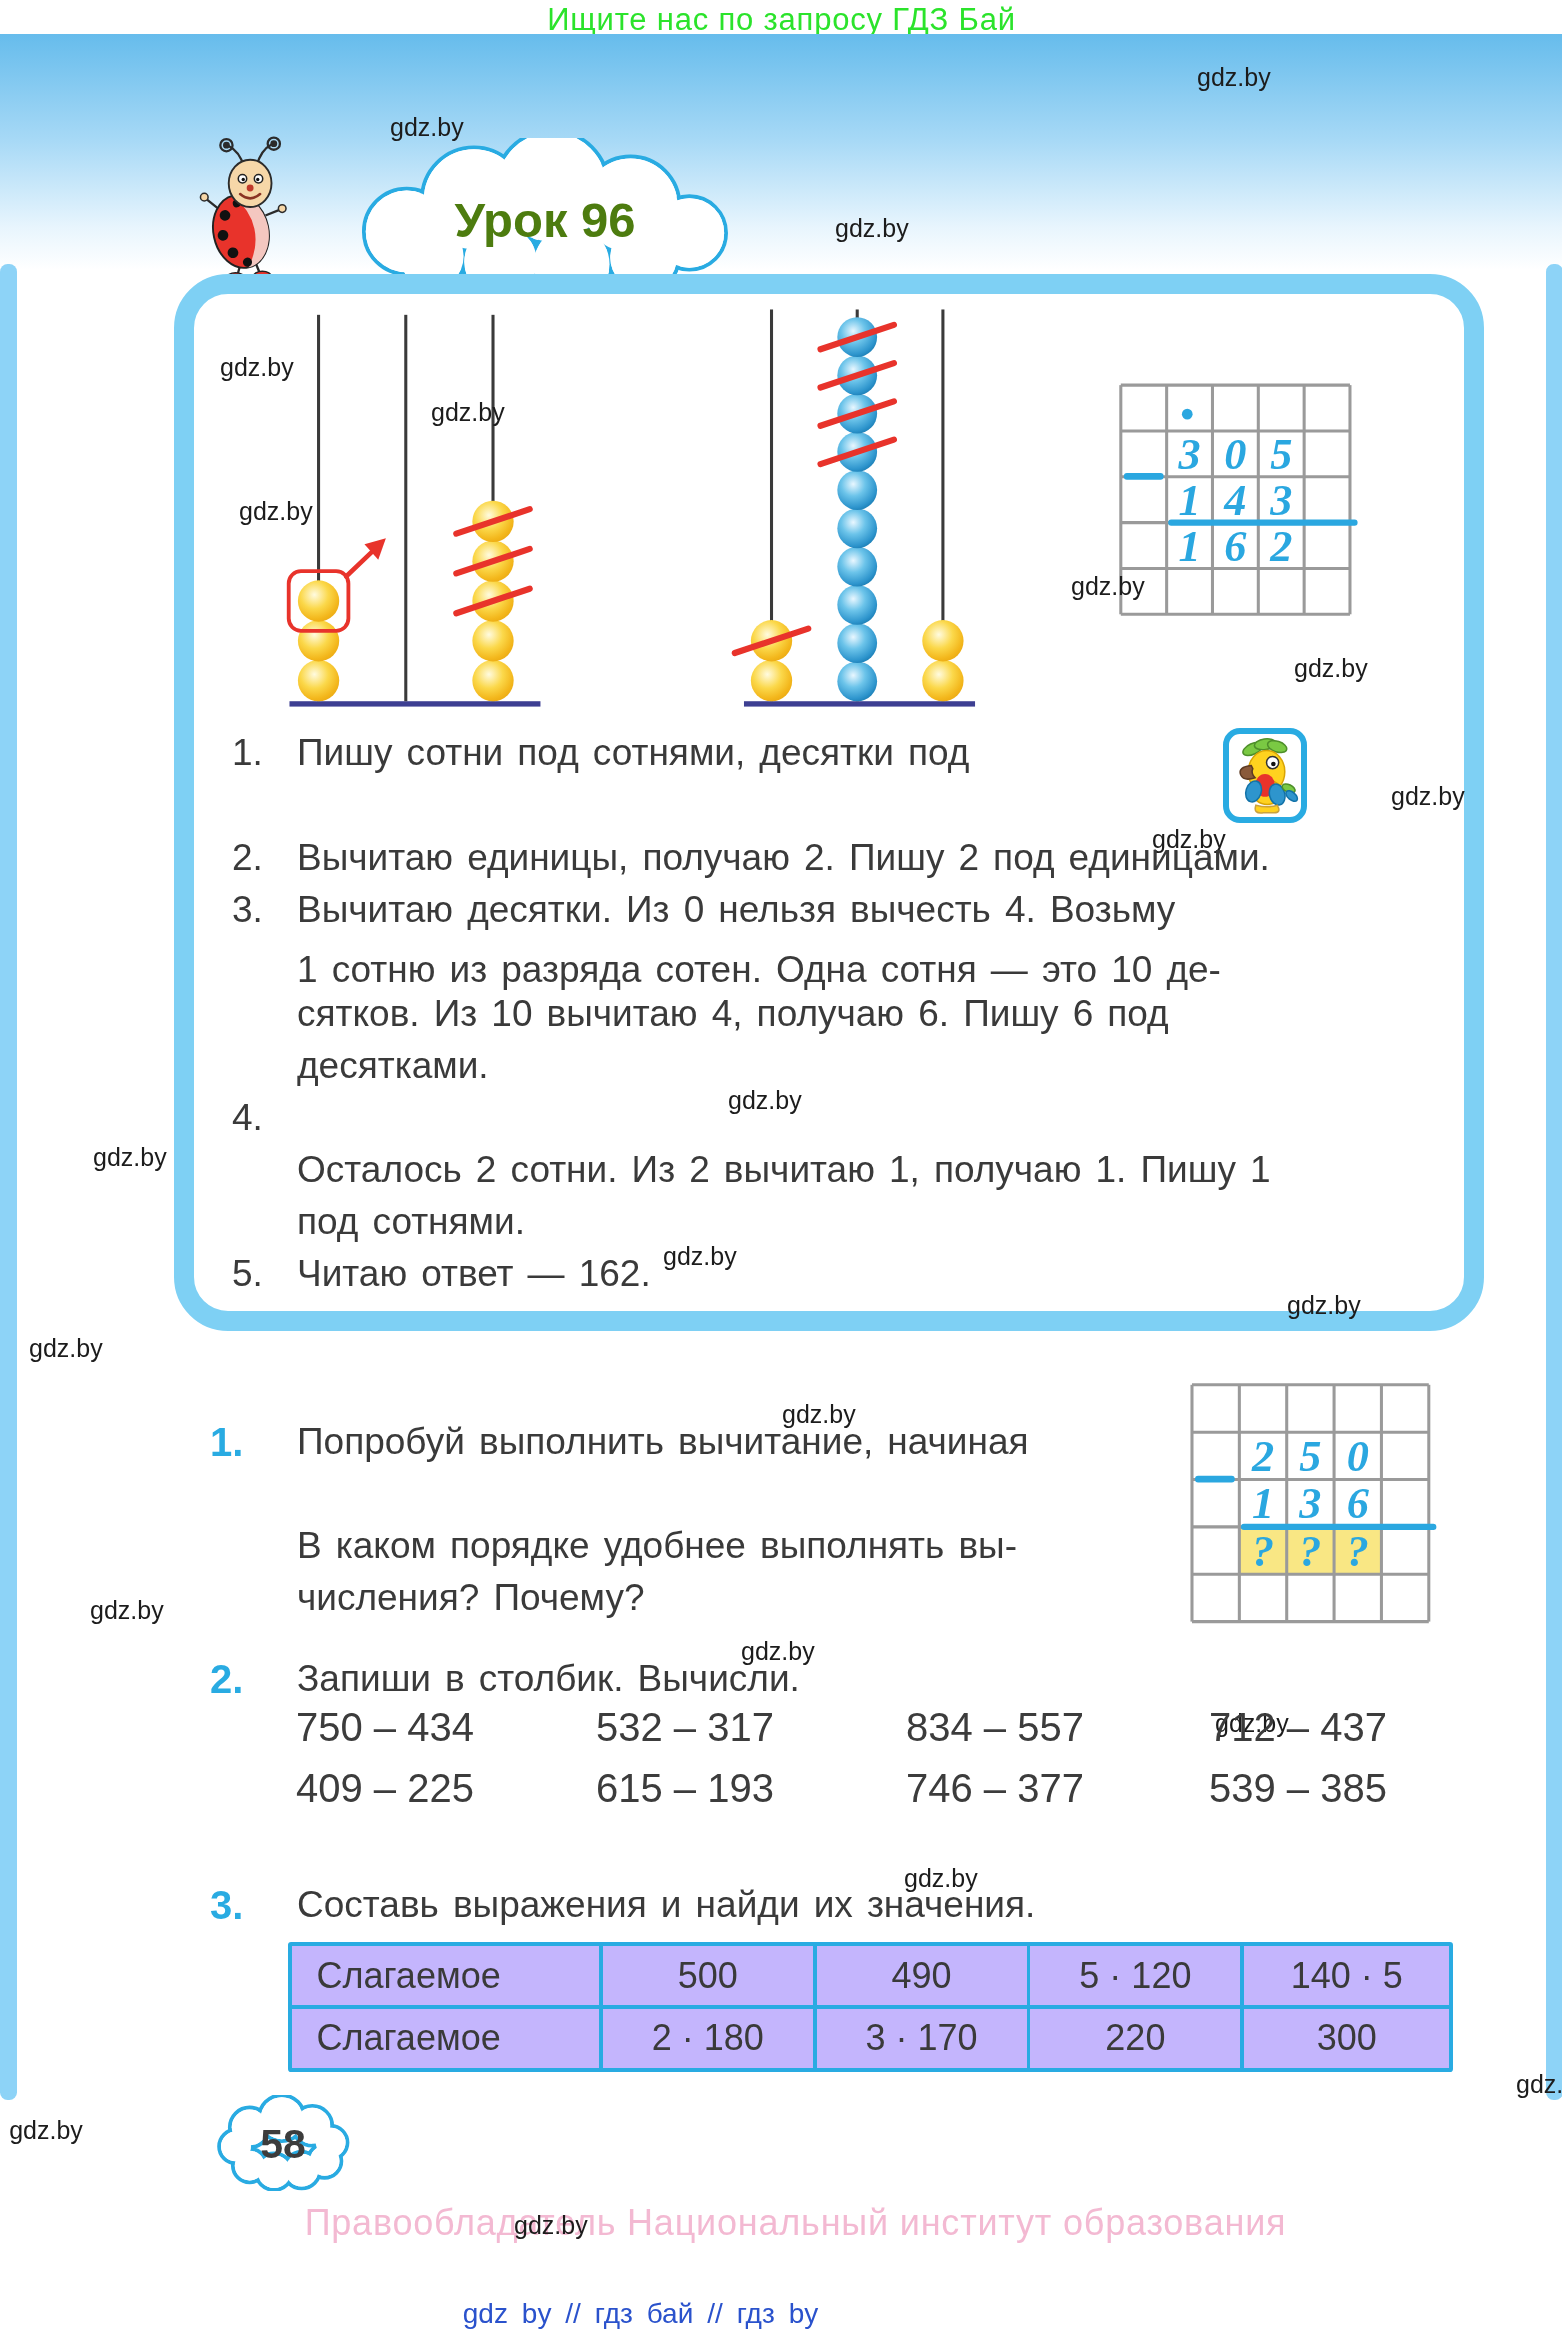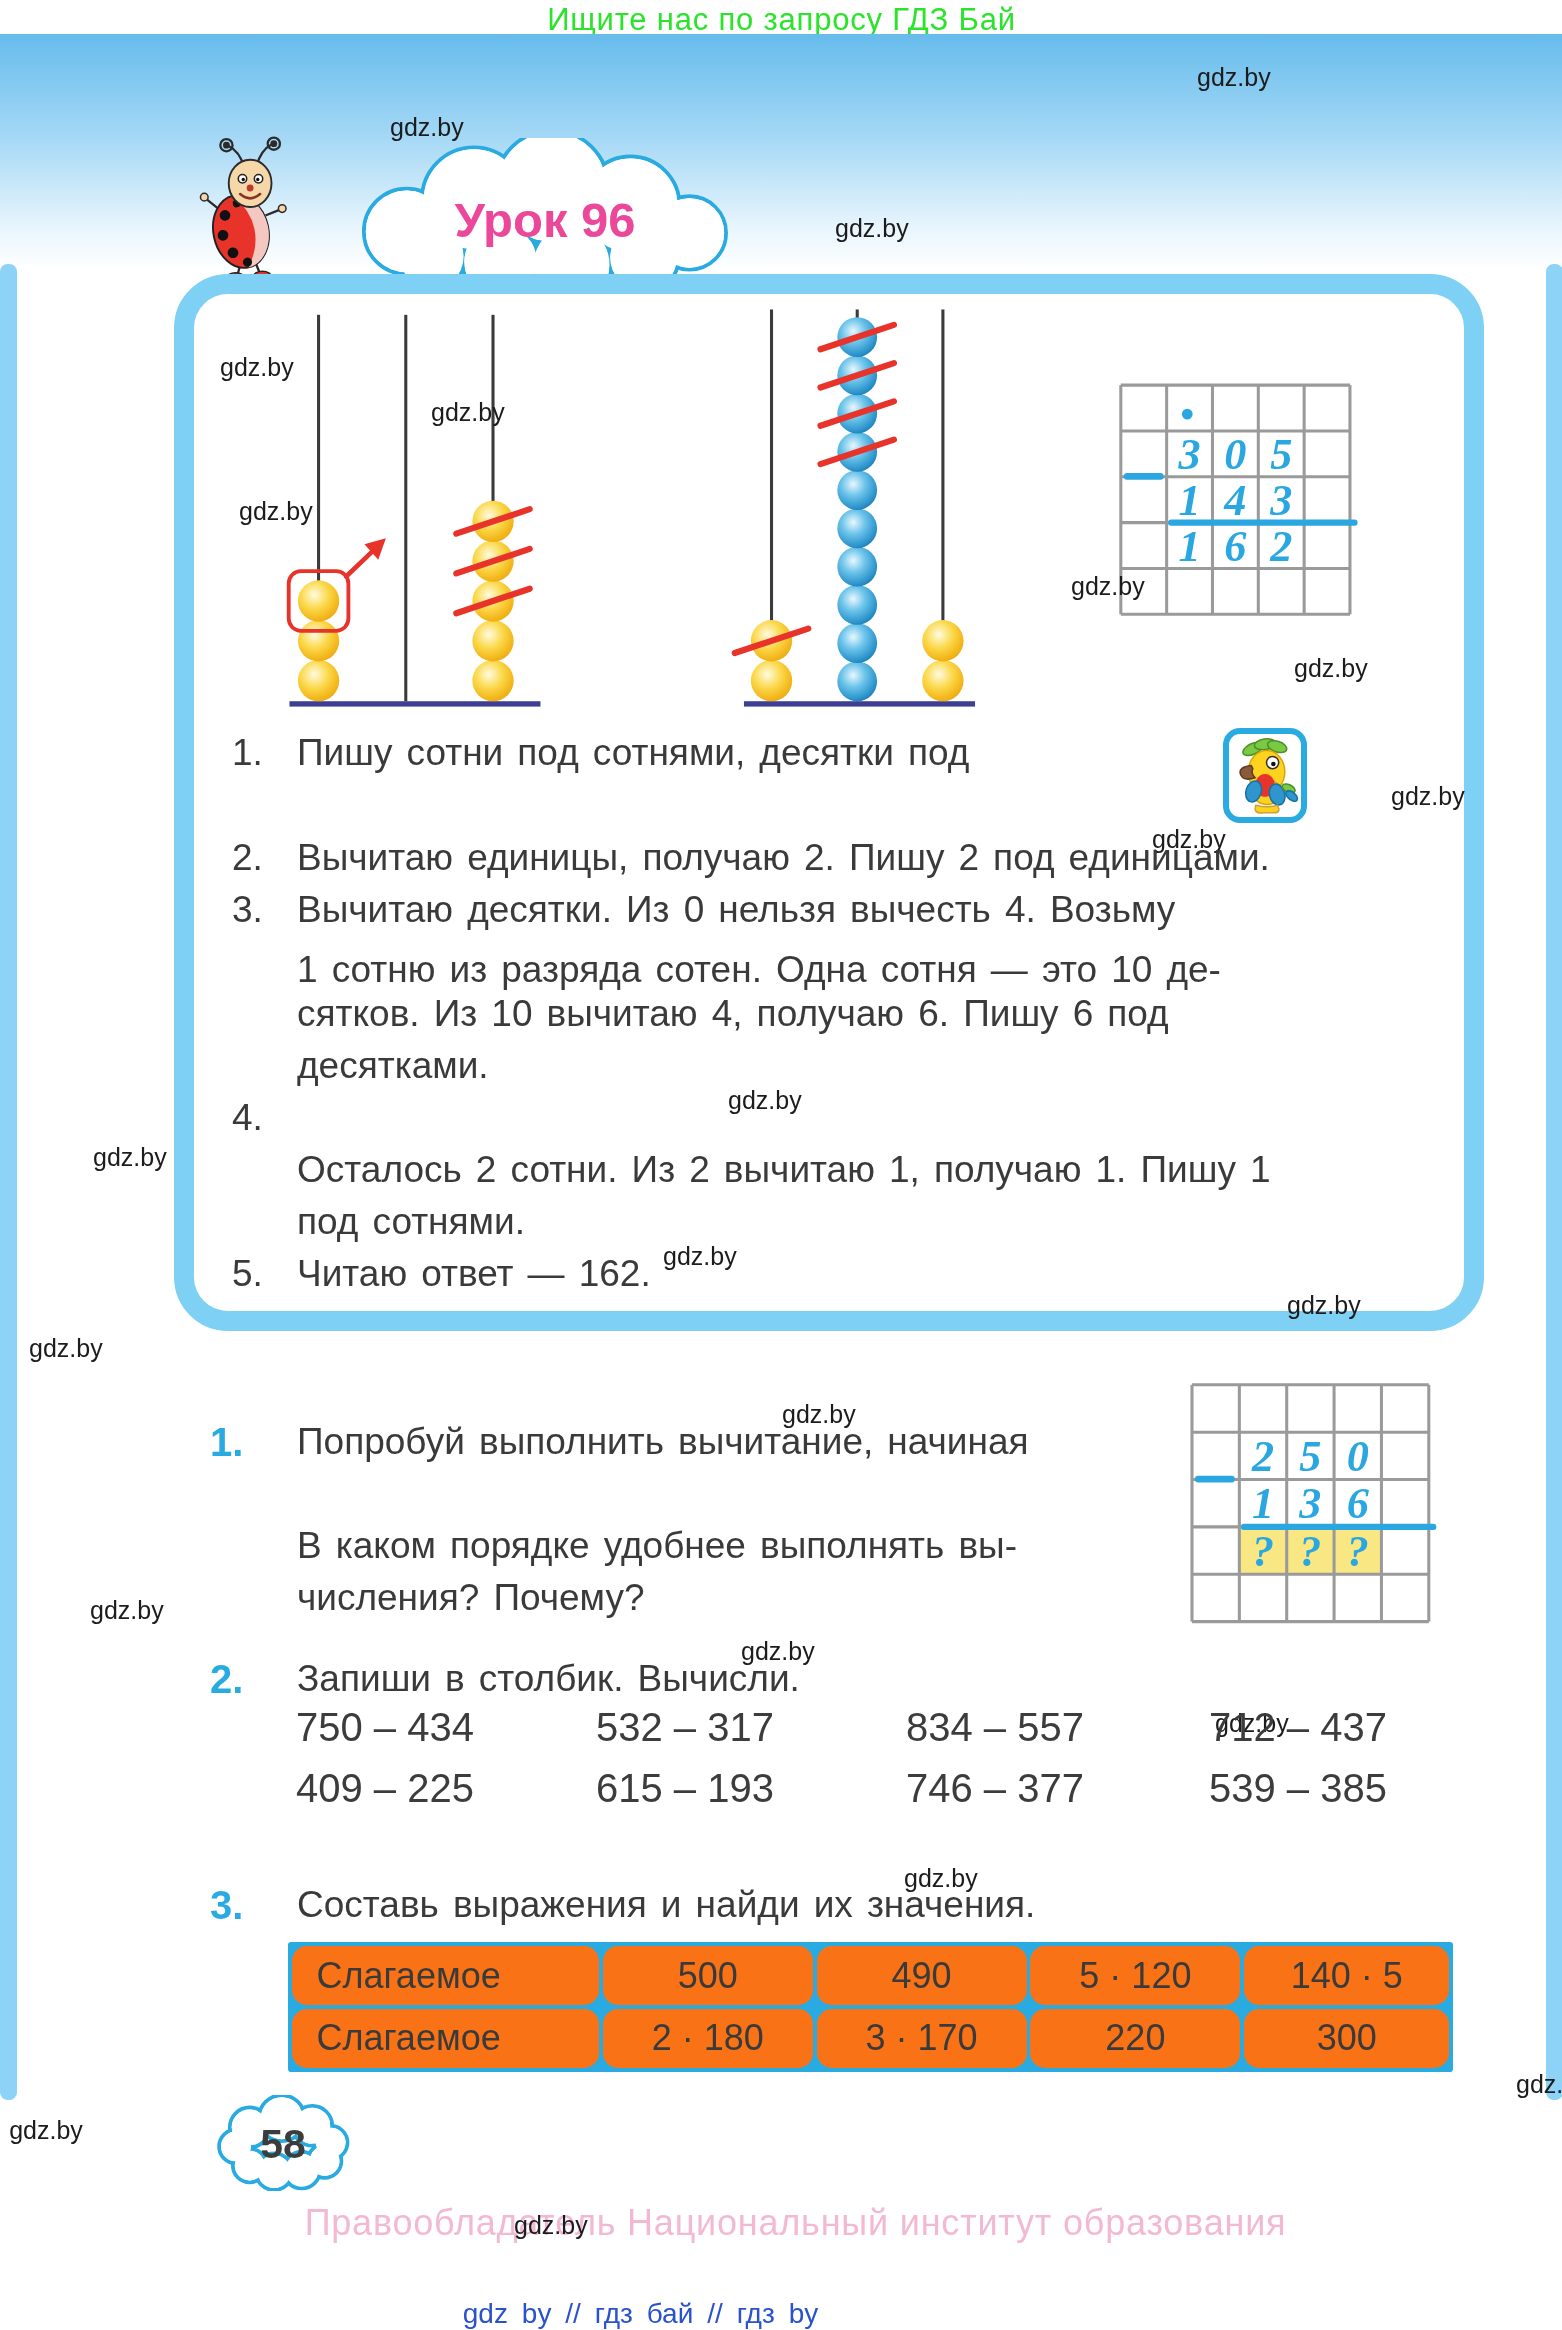--- a/index.html
+++ b/index.html
@@ -7,35 +7,35 @@
          font-family:"Liberation Sans",sans-serif;color:#3a3a3a;}
   .abs{position:absolute;}
   .promo{position:absolute;top:1.5px;left:0;width:100%;text-align:center;font-size:31px;
          color:#2be32b;letter-spacing:0.8px;}
   .sky{position:absolute;top:34px;left:0;width:100%;height:236px;
        background:linear-gradient(#66bcec,#a7d9f6 45%,#e8f5fd 82%,#ffffff);}
   .edge-strip{position:absolute;top:264px;width:17px;height:1836px;background:#8dd3f7;border-radius:7.7px;}
   .wm{position:absolute;font-size:25px;color:#1c1c1c;white-space:nowrap;}
   .example-box{position:absolute;left:174px;top:274px;width:1310px;height:1057px;
                border:20.7px solid #7ed0f4;border-radius:54px;background:#ffffff;box-sizing:border-box;}
-  .cloud-text{position:absolute;text-align:center;color:#ec4899;font-weight:bold;}
+  .cloud-text{position:absolute;text-align:center;color:#4d7c0f;font-weight:bold;}
   .lesson-cloud-text{left:369px;top:193px;width:352px;height:55px;line-height:55px;font-size:49px;}
   .pagenum-text{left:222px;top:2121px;width:122px;height:46px;line-height:46px;font-size:41px;
                 color:#3c3c3c;font-weight:bold;text-align:center;position:absolute;}
   .list-line{position:absolute;font-size:37px;line-height:50px;height:50px;white-space:nowrap;
              color:#3a3a3a;word-spacing:3.8px;}
   .list-num{position:absolute;font-size:37px;line-height:50px;height:50px;width:58px;color:#3a3a3a;}
   .task-num{position:absolute;font-size:40px;line-height:50px;height:50px;width:58px;
             color:#29abe2;font-weight:bold;}
   .problem{position:absolute;font-size:40px;line-height:50px;height:50px;white-space:nowrap;color:#3c3c3c;}
   .t3-table{position:absolute;left:288px;top:1942px;display:grid;
             grid-template-columns:307px 210px 210px 210px 205px;grid-auto-rows:59px;
             gap:3.8px;background:#29abe2;border:4.6px solid #29abe2;border-radius:3.1px;}
-  .t3-cell{background:#f97316;display:flex;align-items:center;justify-content:center;
-           font-size:36px;color:#3a3a3a;border-radius:15px;}
+  .t3-cell{background:#c4b5fd;display:flex;align-items:center;justify-content:center;
+           font-size:36px;color:#3a3a3a;}
   .t3-cell.rowhead{justify-content:flex-start;padding-left:24.5px;}
   .parrot-box{position:absolute;left:1223px;top:728px;width:84px;height:95px;
               border:6.9px solid #29abe2;border-radius:17px;background:#fff;box-sizing:border-box;
               display:flex;align-items:center;justify-content:center;}
   .footer-pink{position:absolute;left:0;top:2202px;width:1591px;text-align:center;
                font-size:36px;color:#f3b9d2;letter-spacing:0.8px;}
   .footer-links{position:absolute;left:0;top:2298px;width:1281px;text-align:center;
                 font-size:28px;color:#2a52cc;word-spacing:6.1px;}
   .gdz-black{position:absolute;font-size:25px;color:#1c1c1c;}
   svg{display:block;}

